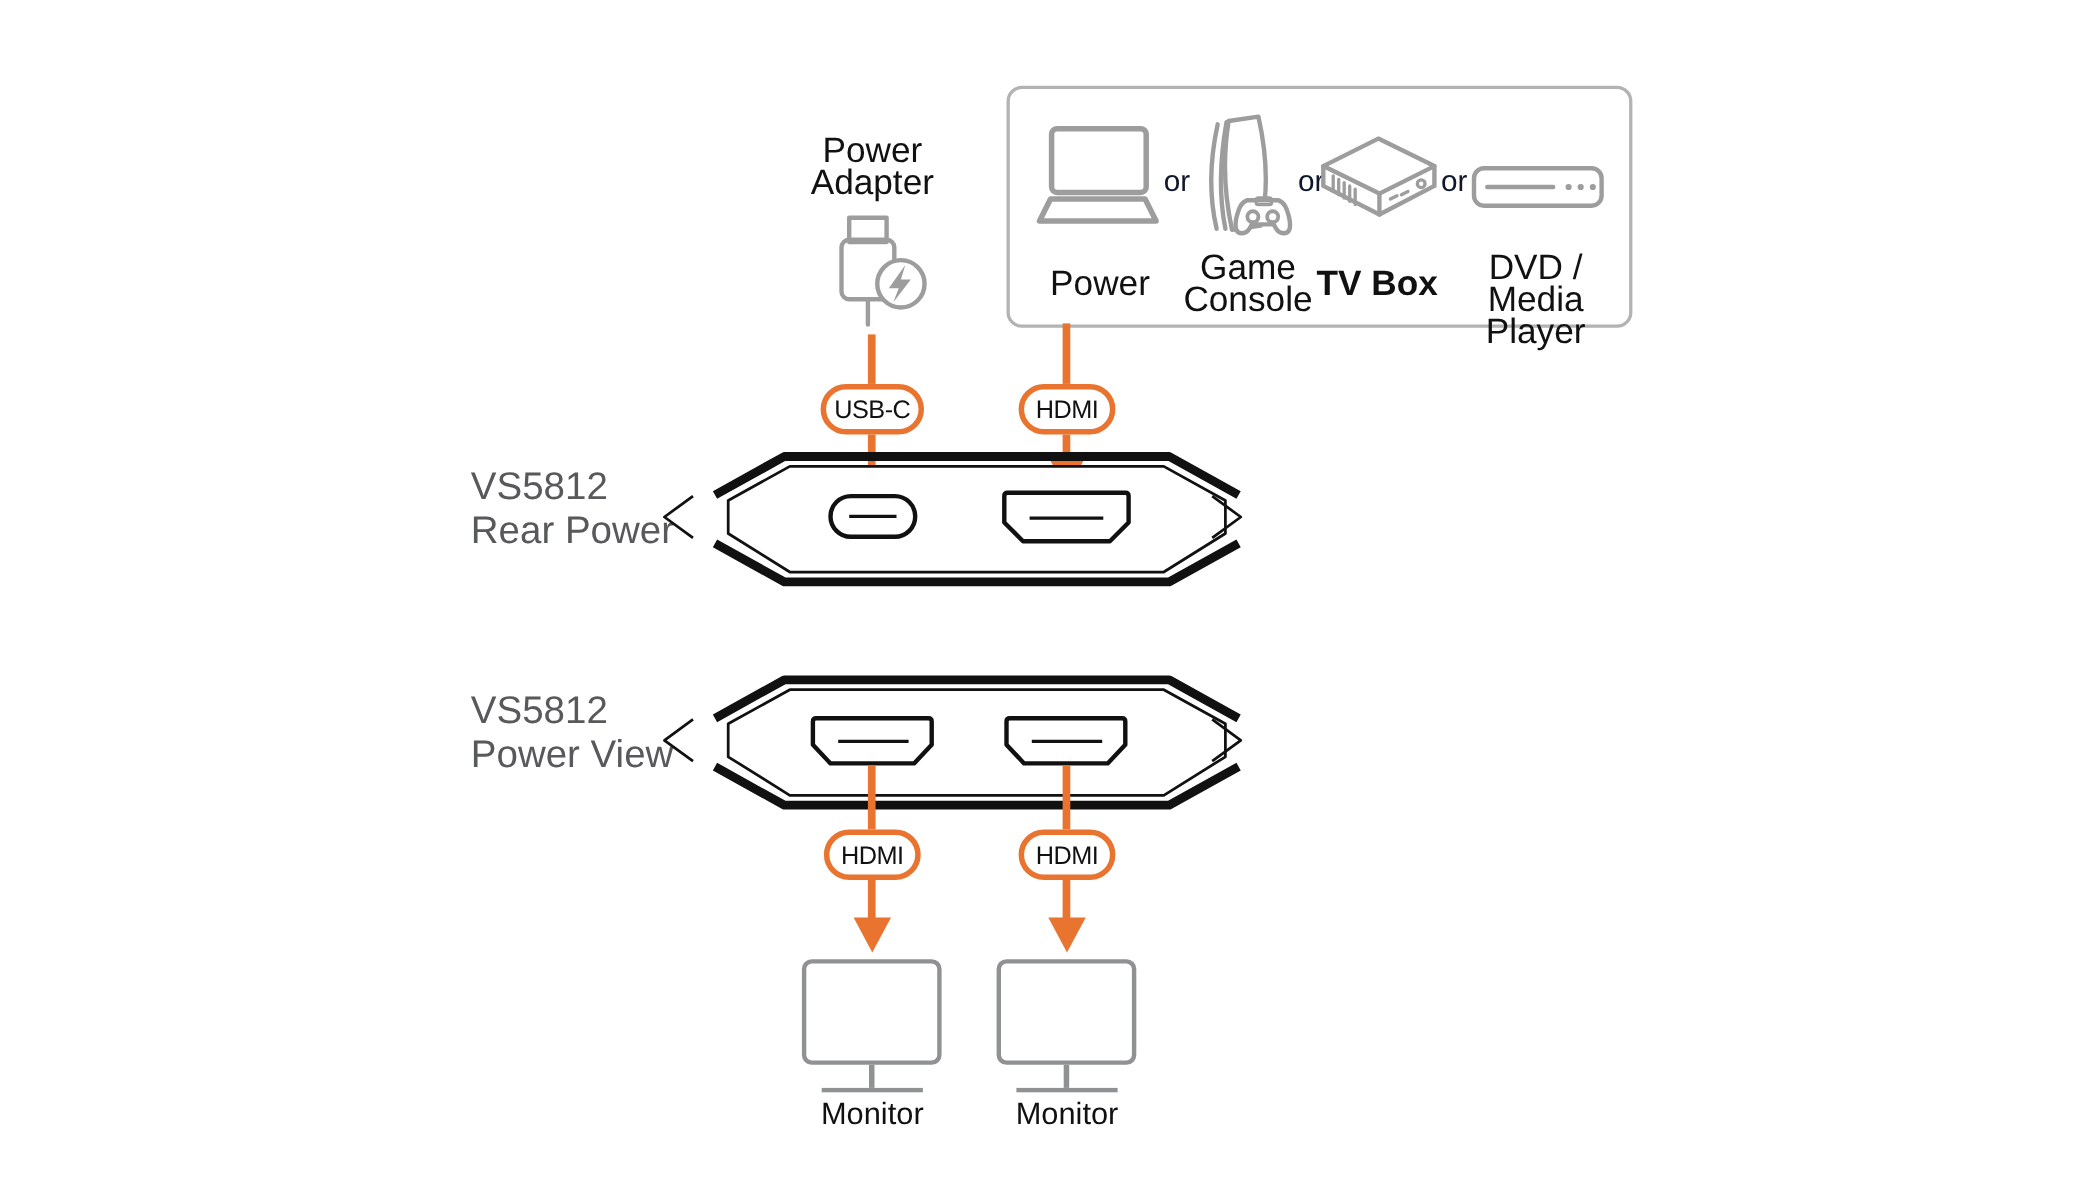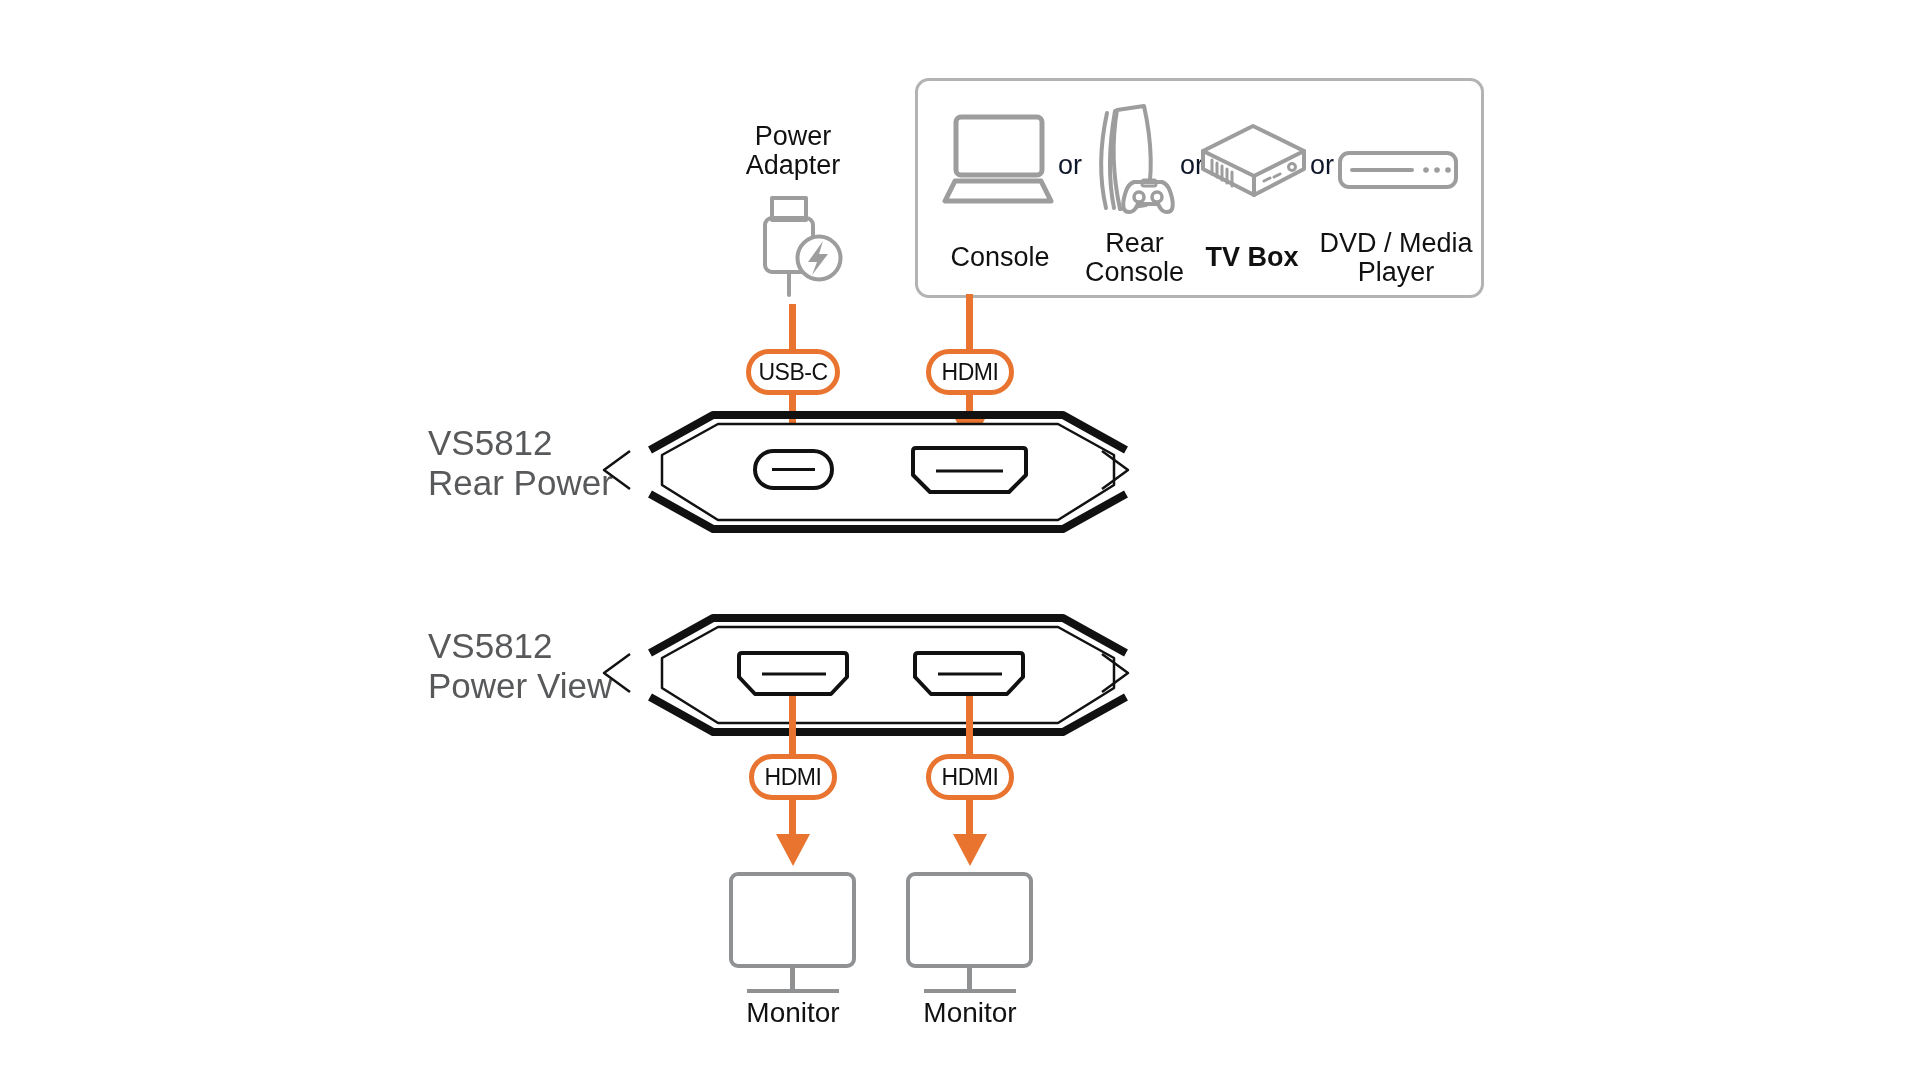--- a/index.html
+++ b/index.html
@@ -10,21 +10,21 @@
   
   .vline{position:absolute;width:7px;background:#e8742f;}
   .arrowhead{position:absolute;width:0;height:0;
     border-left:17px solid transparent;border-right:17px solid transparent;
     border-top:32px solid #e8742f;}
   
   .pill{position:absolute;box-sizing:border-box;height:46px;background:#ffffff;
     border:5px solid #e8742f;border-radius:26px;display:flex;align-items:center;justify-content:center;
     font-weight:normal;font-size:23px;letter-spacing:-0.5px;color:#111;z-index:5;}
   
-  .label{position:absolute;font-size:27px;line-height:29px;color:#111;text-align:center;}
+  .label{position:absolute;font-size:32px;line-height:29px;color:#111;text-align:center;}
   .or{position:absolute;font-size:27px;color:#0f172a;text-align:center;width:40px;}
   .devlabel{position:absolute;font-size:35px;font-weight:normal;line-height:40px;color:#58595b;}
   
   .srcbox{position:absolute;left:915px;top:78px;width:563px;height:214px;
     border:3px solid #b3b3b3;border-radius:14px;background:#fff;}
   
   .monitor{position:absolute;box-sizing:border-box;width:127px;height:96px;
     border:4px solid #8f9193;border-radius:9px;background:#fff;}
   .mstand{position:absolute;width:5px;height:21px;background:#8f9193;}
   .mbase{position:absolute;width:92px;height:4px;background:#8f9193;}
@@ -94,22 +94,22 @@
       <rect x="2" y="3" width="116" height="34" rx="9"></rect>
       <line x1="14" y1="20" x2="74" y2="20"></line>
     </g>
     <g fill="#9d9d9d">
       <circle cx="88" cy="20" r="2.8"></circle>
         <circle cx="99" cy="20" r="2.8"></circle>
         <circle cx="110" cy="20" r="2.8"></circle>
     </g>
   </svg>
 
-  <div class="label" style="left:940px;top:243px;width:120px;">Console</div>
-  <div class="label" style="left:1072px;top:229px;width:125px;">Rear Console</div>
+  <div class="label" style="left:940px;top:243px;width:120px;">Power</div>
+  <div class="label" style="left:1072px;top:229px;width:125px;">Game Console</div>
   <div class="label" style="left:1192px;top:243px;width:120px;font-weight:bold;">TV Box</div>
   <div class="label" style="left:1312px;top:229px;width:168px;">DVD / Media Player</div>
 
   <div class="vline" style="left:789px;top:304px;height:45px;"></div>
   <div class="vline" style="left:966px;top:294px;height:55px;"></div>
 
   <div class="pill" style="left:746px;top:349px;width:94px;">USB-C</div>
   <div class="pill" style="left:926px;top:349px;width:88px;">HDMI</div>
 
   <div class="vline" style="left:789px;top:395px;height:57px;"></div>

